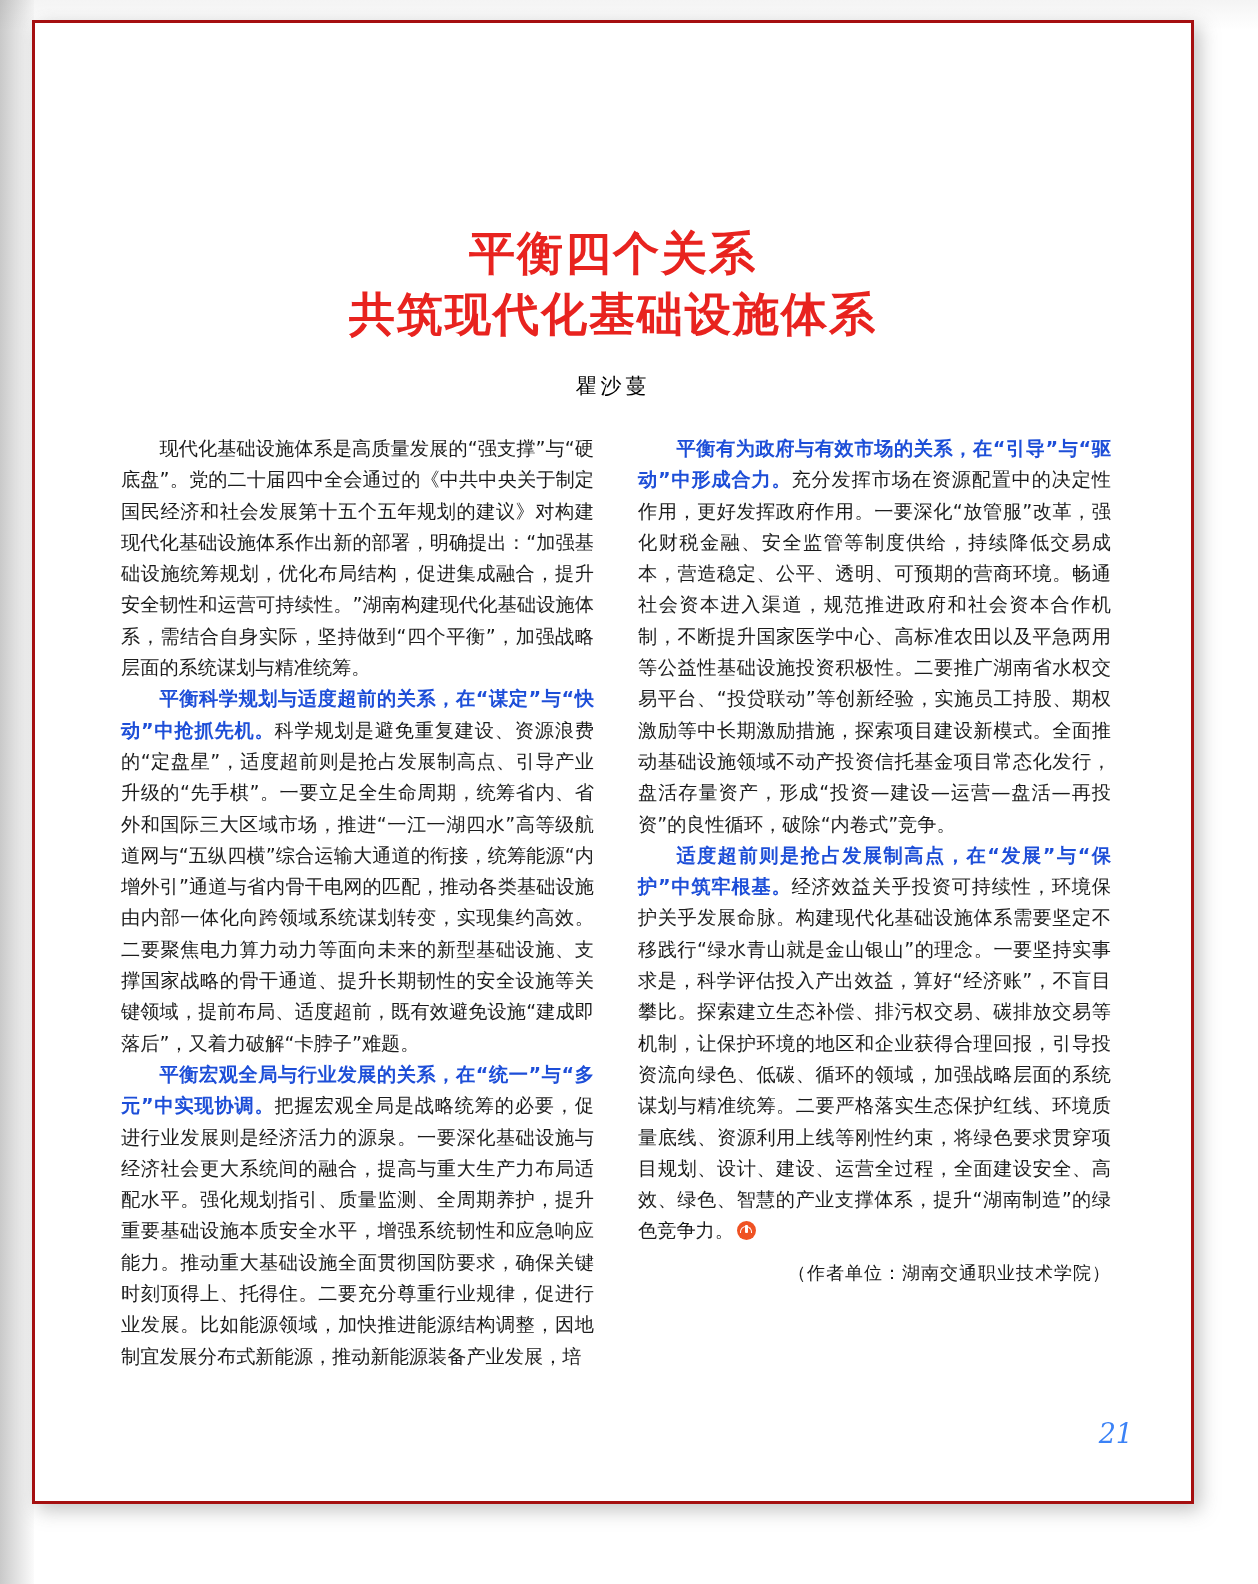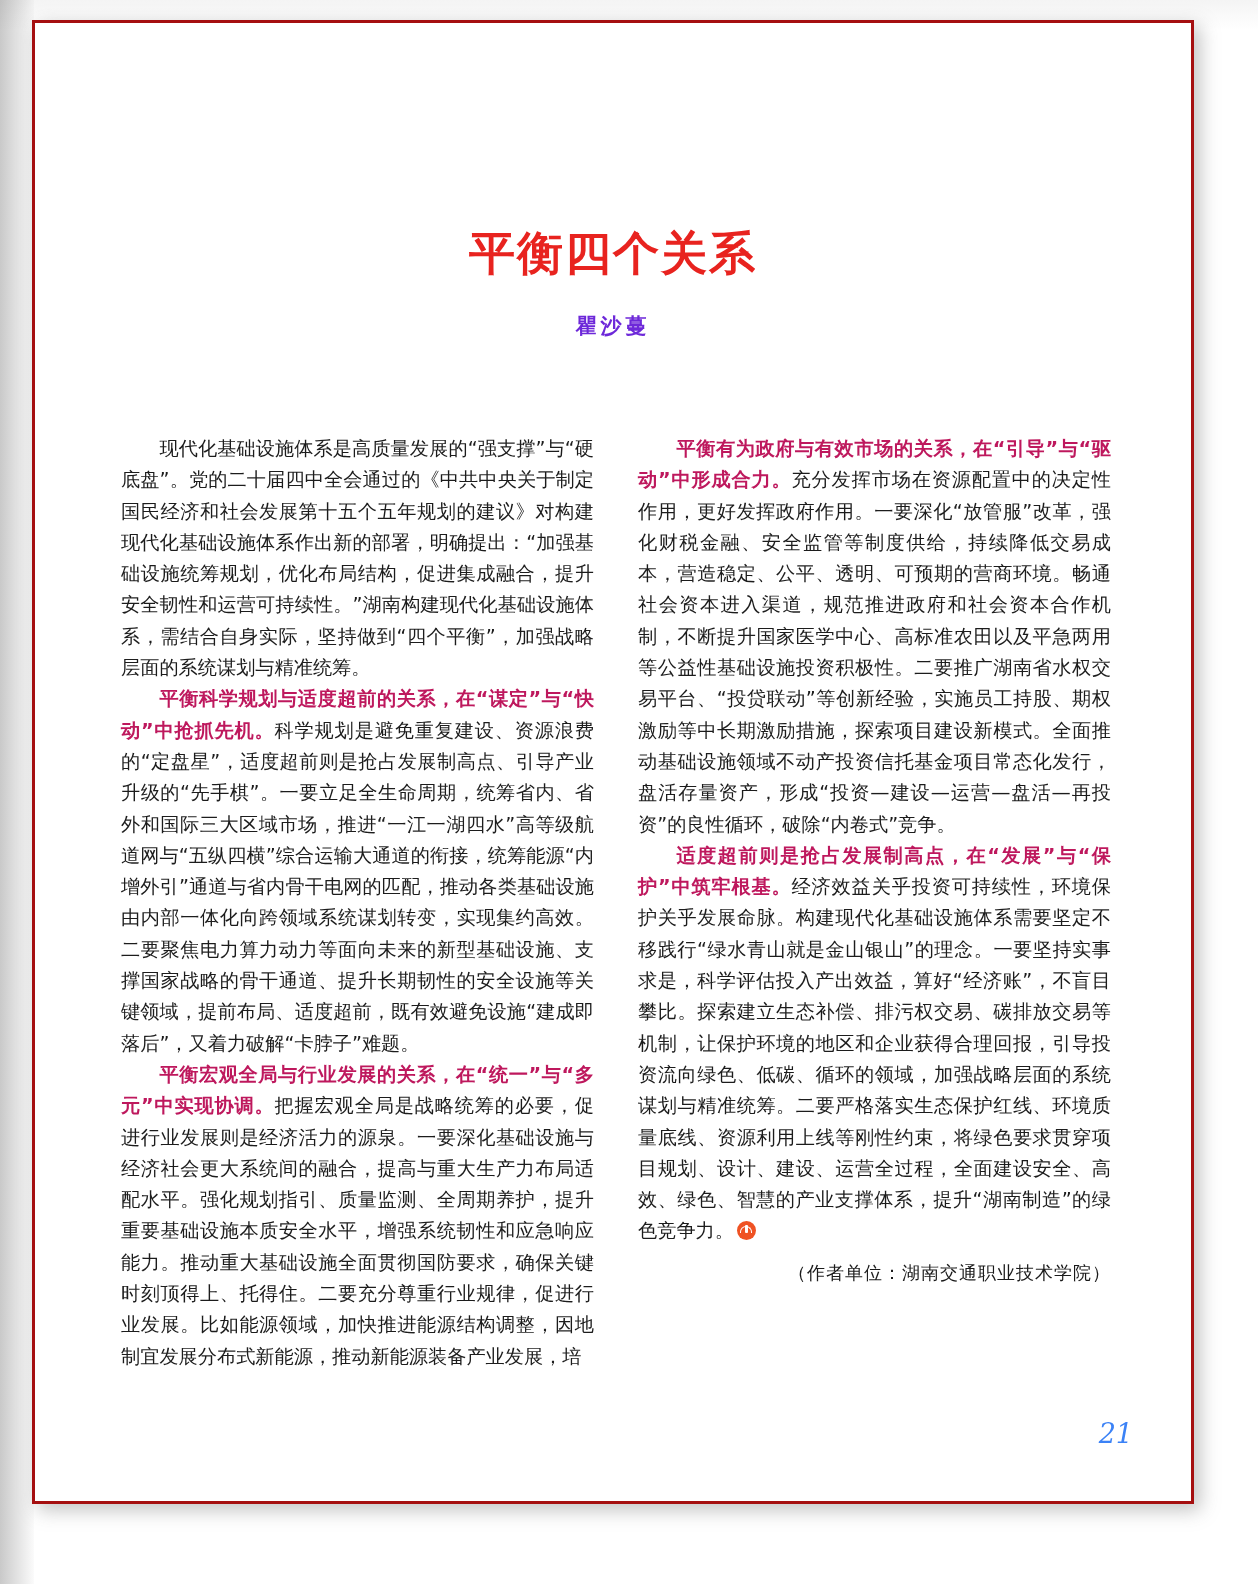--- a/index.html
+++ b/index.html
@@ -58,24 +58,23 @@
     line-height: 1.32;
     letter-spacing: 2px;
     font-family: "DejaVu Sans", "Liberation Sans", sans-serif;
   }
   .title-line-2 { font-size: 46px; }
 
   .author {
     text-align: center;
     margin-top: 28px;
     font-size: 21px;
-    color: #6d28d9;
+    color: #000000;
     font-family: "DejaVu Serif", "Liberation Serif", serif;
     letter-spacing: 4px;
-    font-weight: bold;
   }
 
   .columns {
     position: absolute;
     left: 86px;
     top: 410px;
     width: 990px;
     display: flex;
     gap: 44px;
   }
@@ -90,21 +89,21 @@
   }
   .column p {
     margin: 0;
     text-indent: 2em;
   }
   .column p.cont {
     text-indent: 0;
   }
   .lead {
     font-weight: bold;
-    color: #be185d;
+    color: #1d4ed8;
   }
   .end-marker {
     display: inline-block;
     width: 19px;
     height: 19px;
     border-radius: 50%;
     background: #ef5223;
     position: relative;
     top: 3px;
     margin-left: 3px;
@@ -152,20 +151,21 @@
 </style>
 </head>
 <body>
 
 <div class="page">
   <div class="sheet"></div>
   <div class="frame">
 
     <div class="title-block">
       <div class="title-line">平衡四个关系</div>
+      <div class="title-line title-line-2">共筑现代化基础设施体系</div>
     </div>
 
     <div class="author">瞿沙蔓</div>
 
     <div class="columns">
 
       <div class="column">
         <p>
           <span>现代化基础设施体系是高质量发展的“强支撑”与“硬底盘”。党的二十届四中全会通过的《中共中央关于制定国民经济和社会发展第十五个五年规划的建议》对构建现代化基础设施体系作出新的部署，明确提出：“加强基础设施统筹规划，优化布局结构，促进集成融合，提升安全韧性和运营可持续性。”湖南构建现代化基础设施体系，需结合自身实际，坚持做到“四个平衡”，加强战略层面的系统谋划与精准统筹。</span>
         </p>

